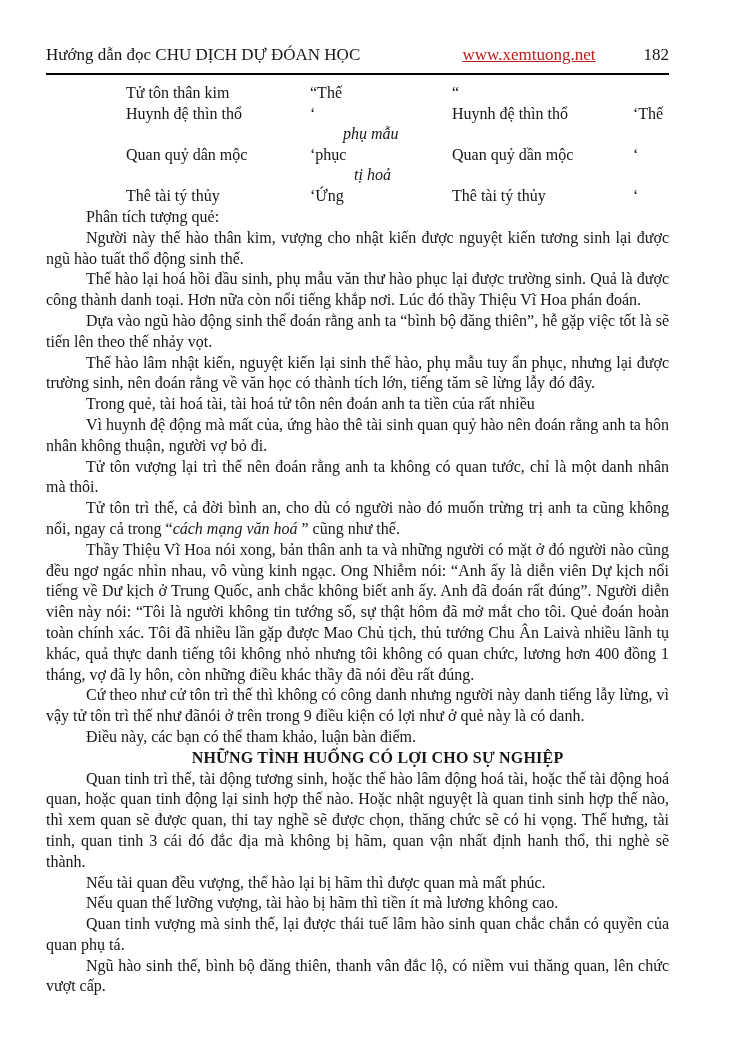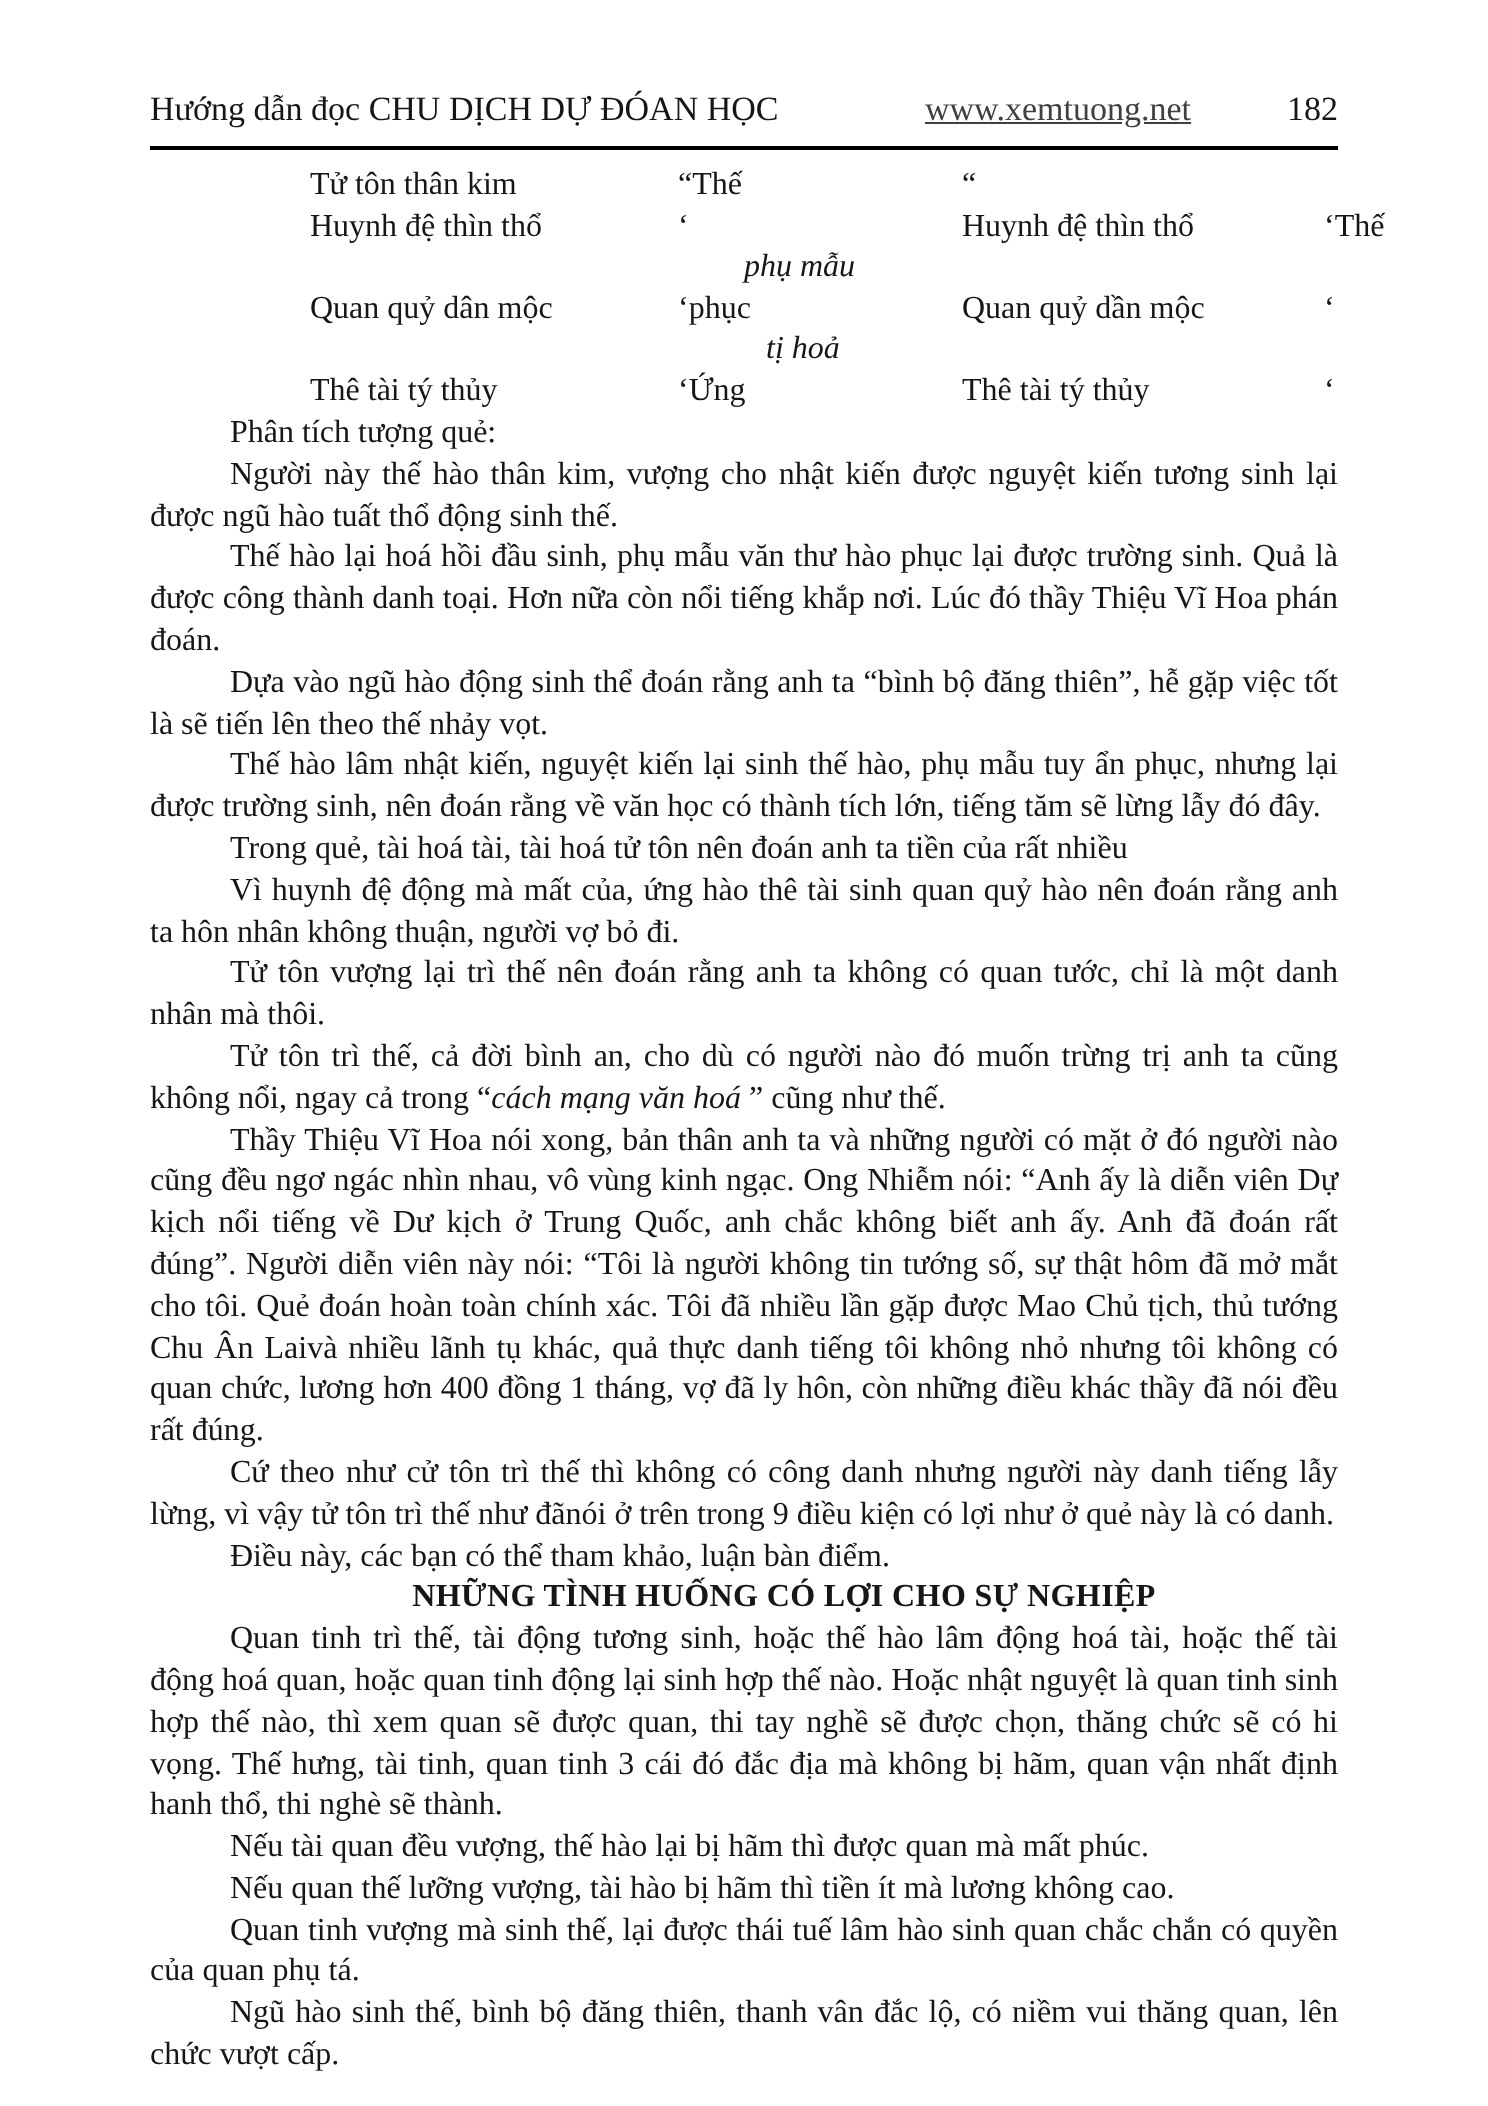--- a/index.html
+++ b/index.html
@@ -1,33 +1,33 @@
 <!DOCTYPE html>
 <html><head>
 <meta charset="utf-8">
 <style>
   html,body{margin:0;padding:0;background:#e8e8e8;}
   .page{
     position:relative;
     width:744px;height:1053px;
     background:#ffffff;
     box-sizing:border-box;
-    padding:44px 75px 0 75px;
+    padding:44px 75px 0 46px;
     font-family:"Liberation Serif", serif;
     color:#161616;
     overflow:hidden;
   }
   
   .hdr{
     display:flex;align-items:baseline;
     font-size:17px;line-height:22px;
     white-space:nowrap;
   }
   .hdr-title{flex:0 0 auto;}
-  .hdr-link{margin-left:auto;color:#404040;text-decoration:underline;cursor:pointer;}
+  .hdr-link{margin-left:auto;color:#b91c1c;text-decoration:underline;cursor:pointer;}
   .hdr-page{margin-left:48px;}
   .hdr-rule{border:0;border-top:2px solid #000;margin:7px 0 0 0;}
   
   .hex{
     margin:8px 0 0 80px;
     font-size:16px;line-height:20.5px;
   }
   .hex-row{
     display:grid;
     grid-template-columns:160px 118px 157px 1fr;

